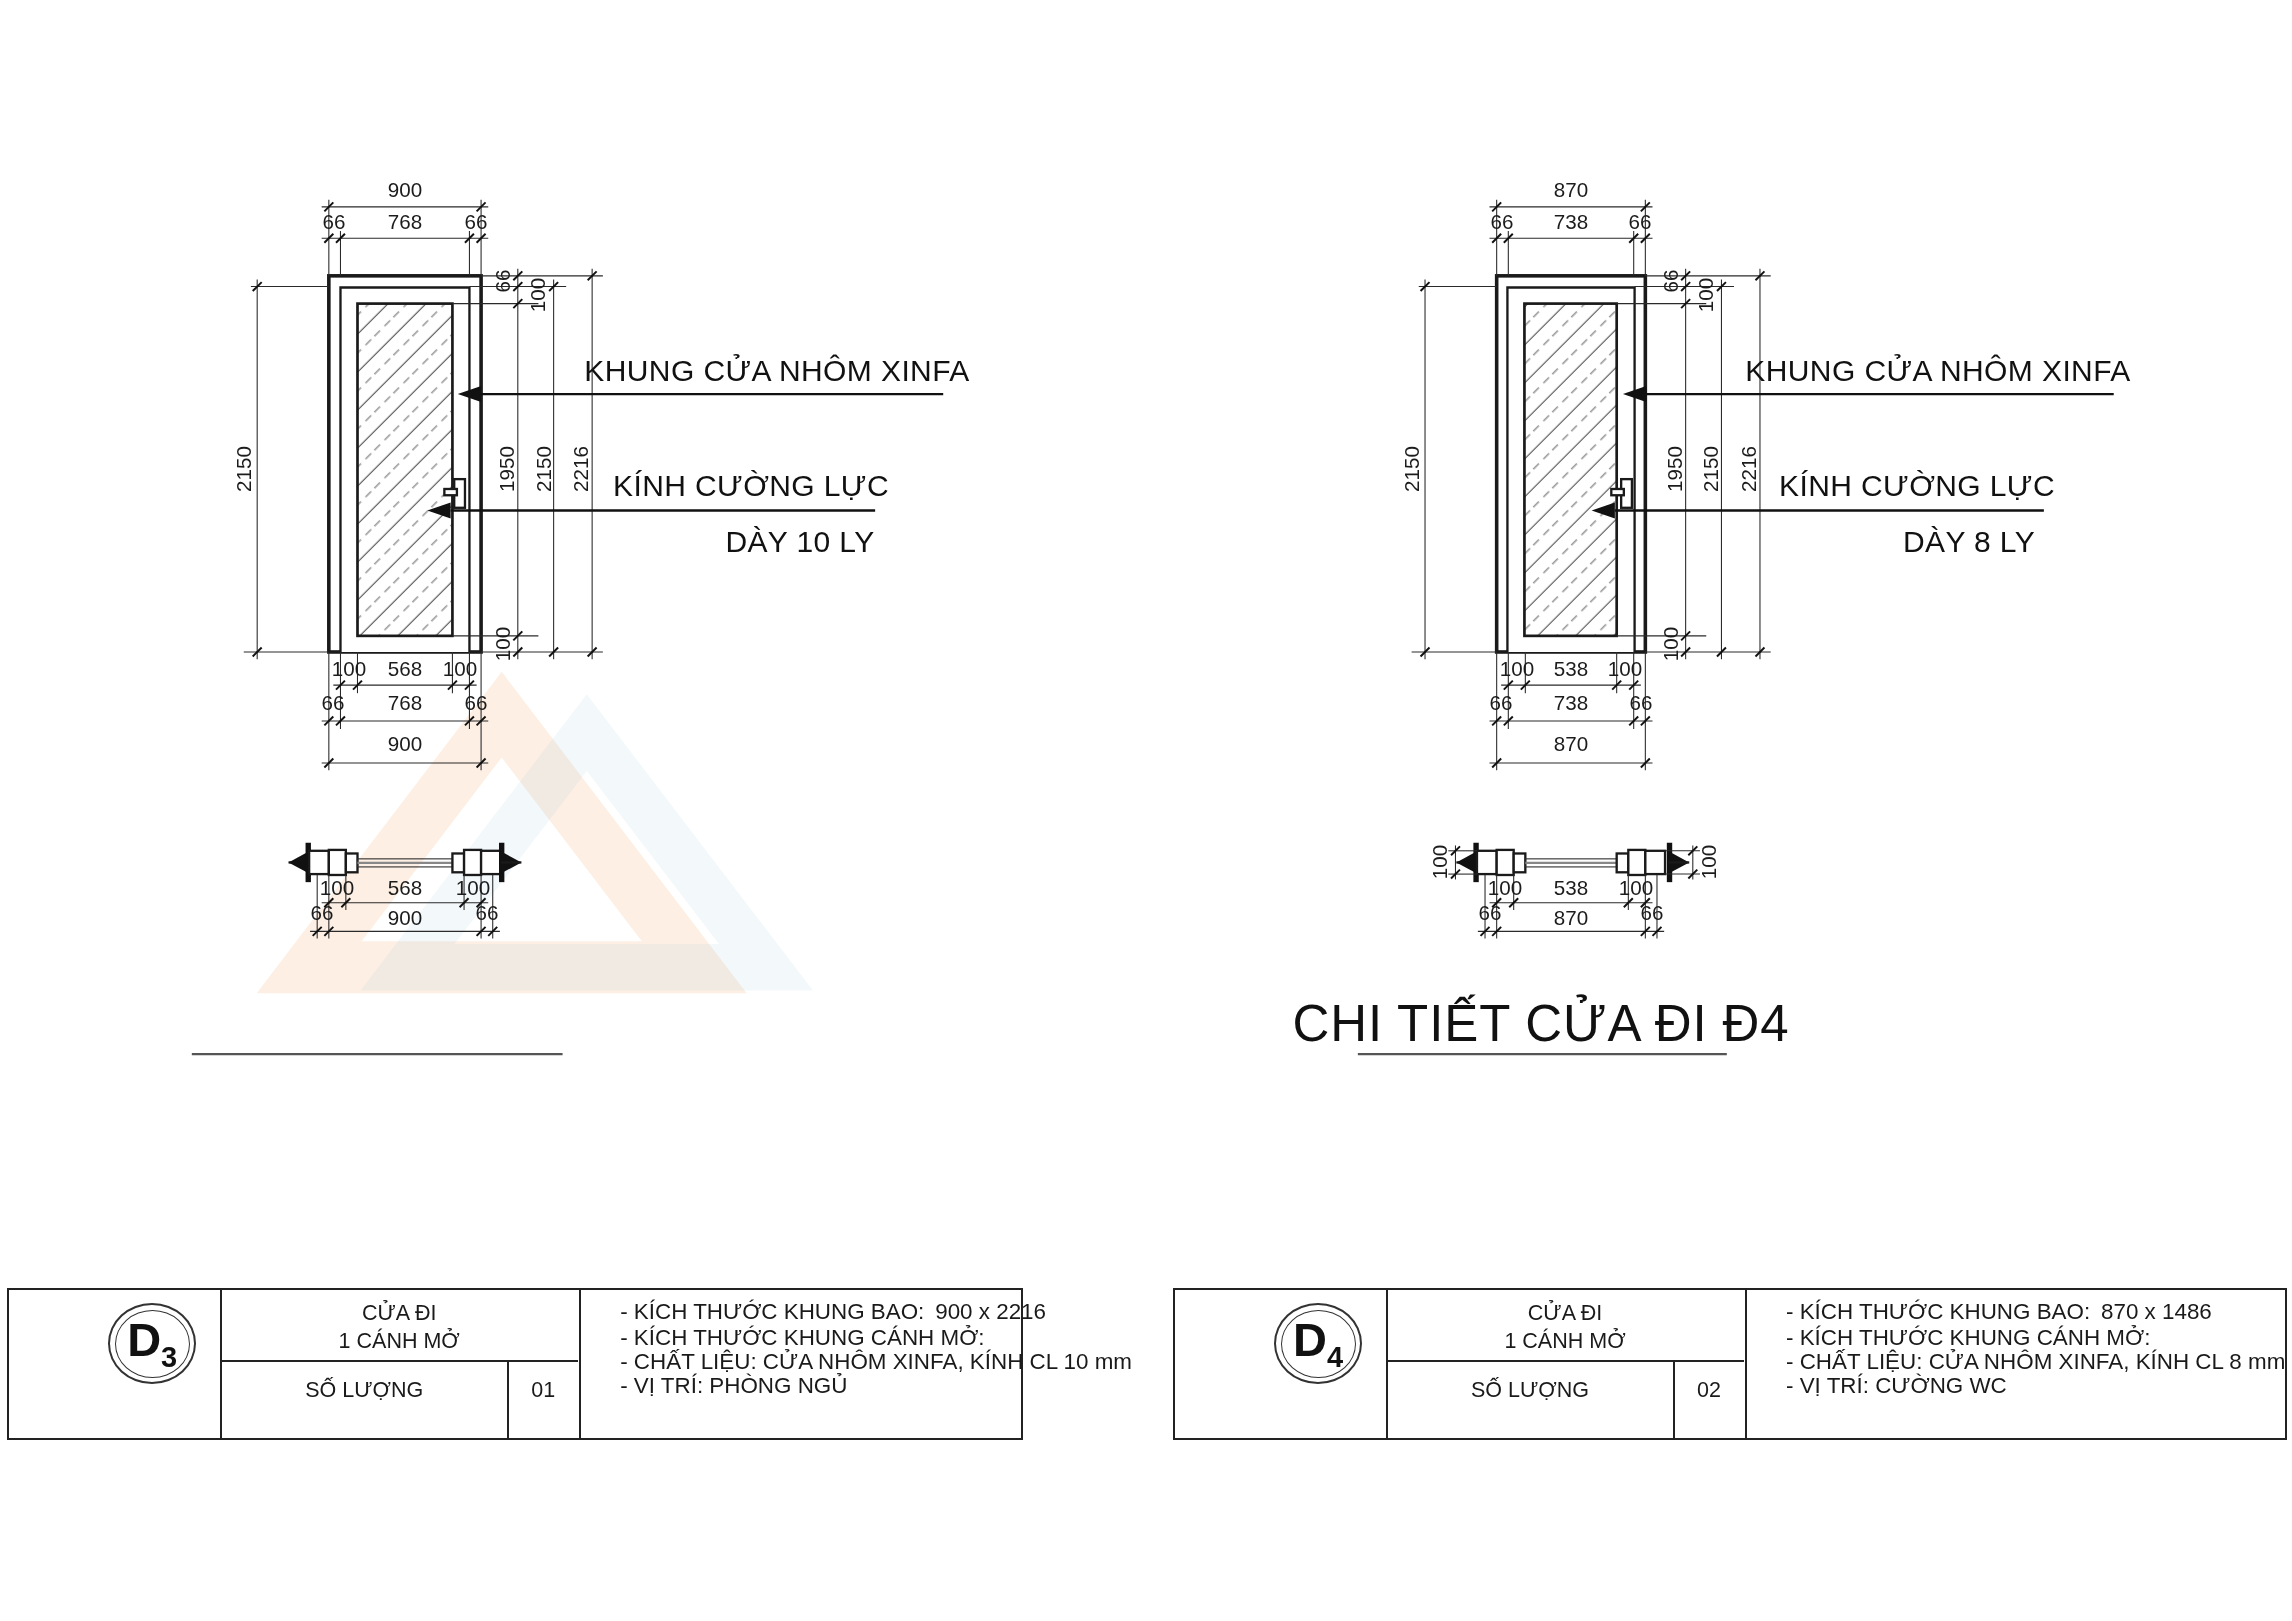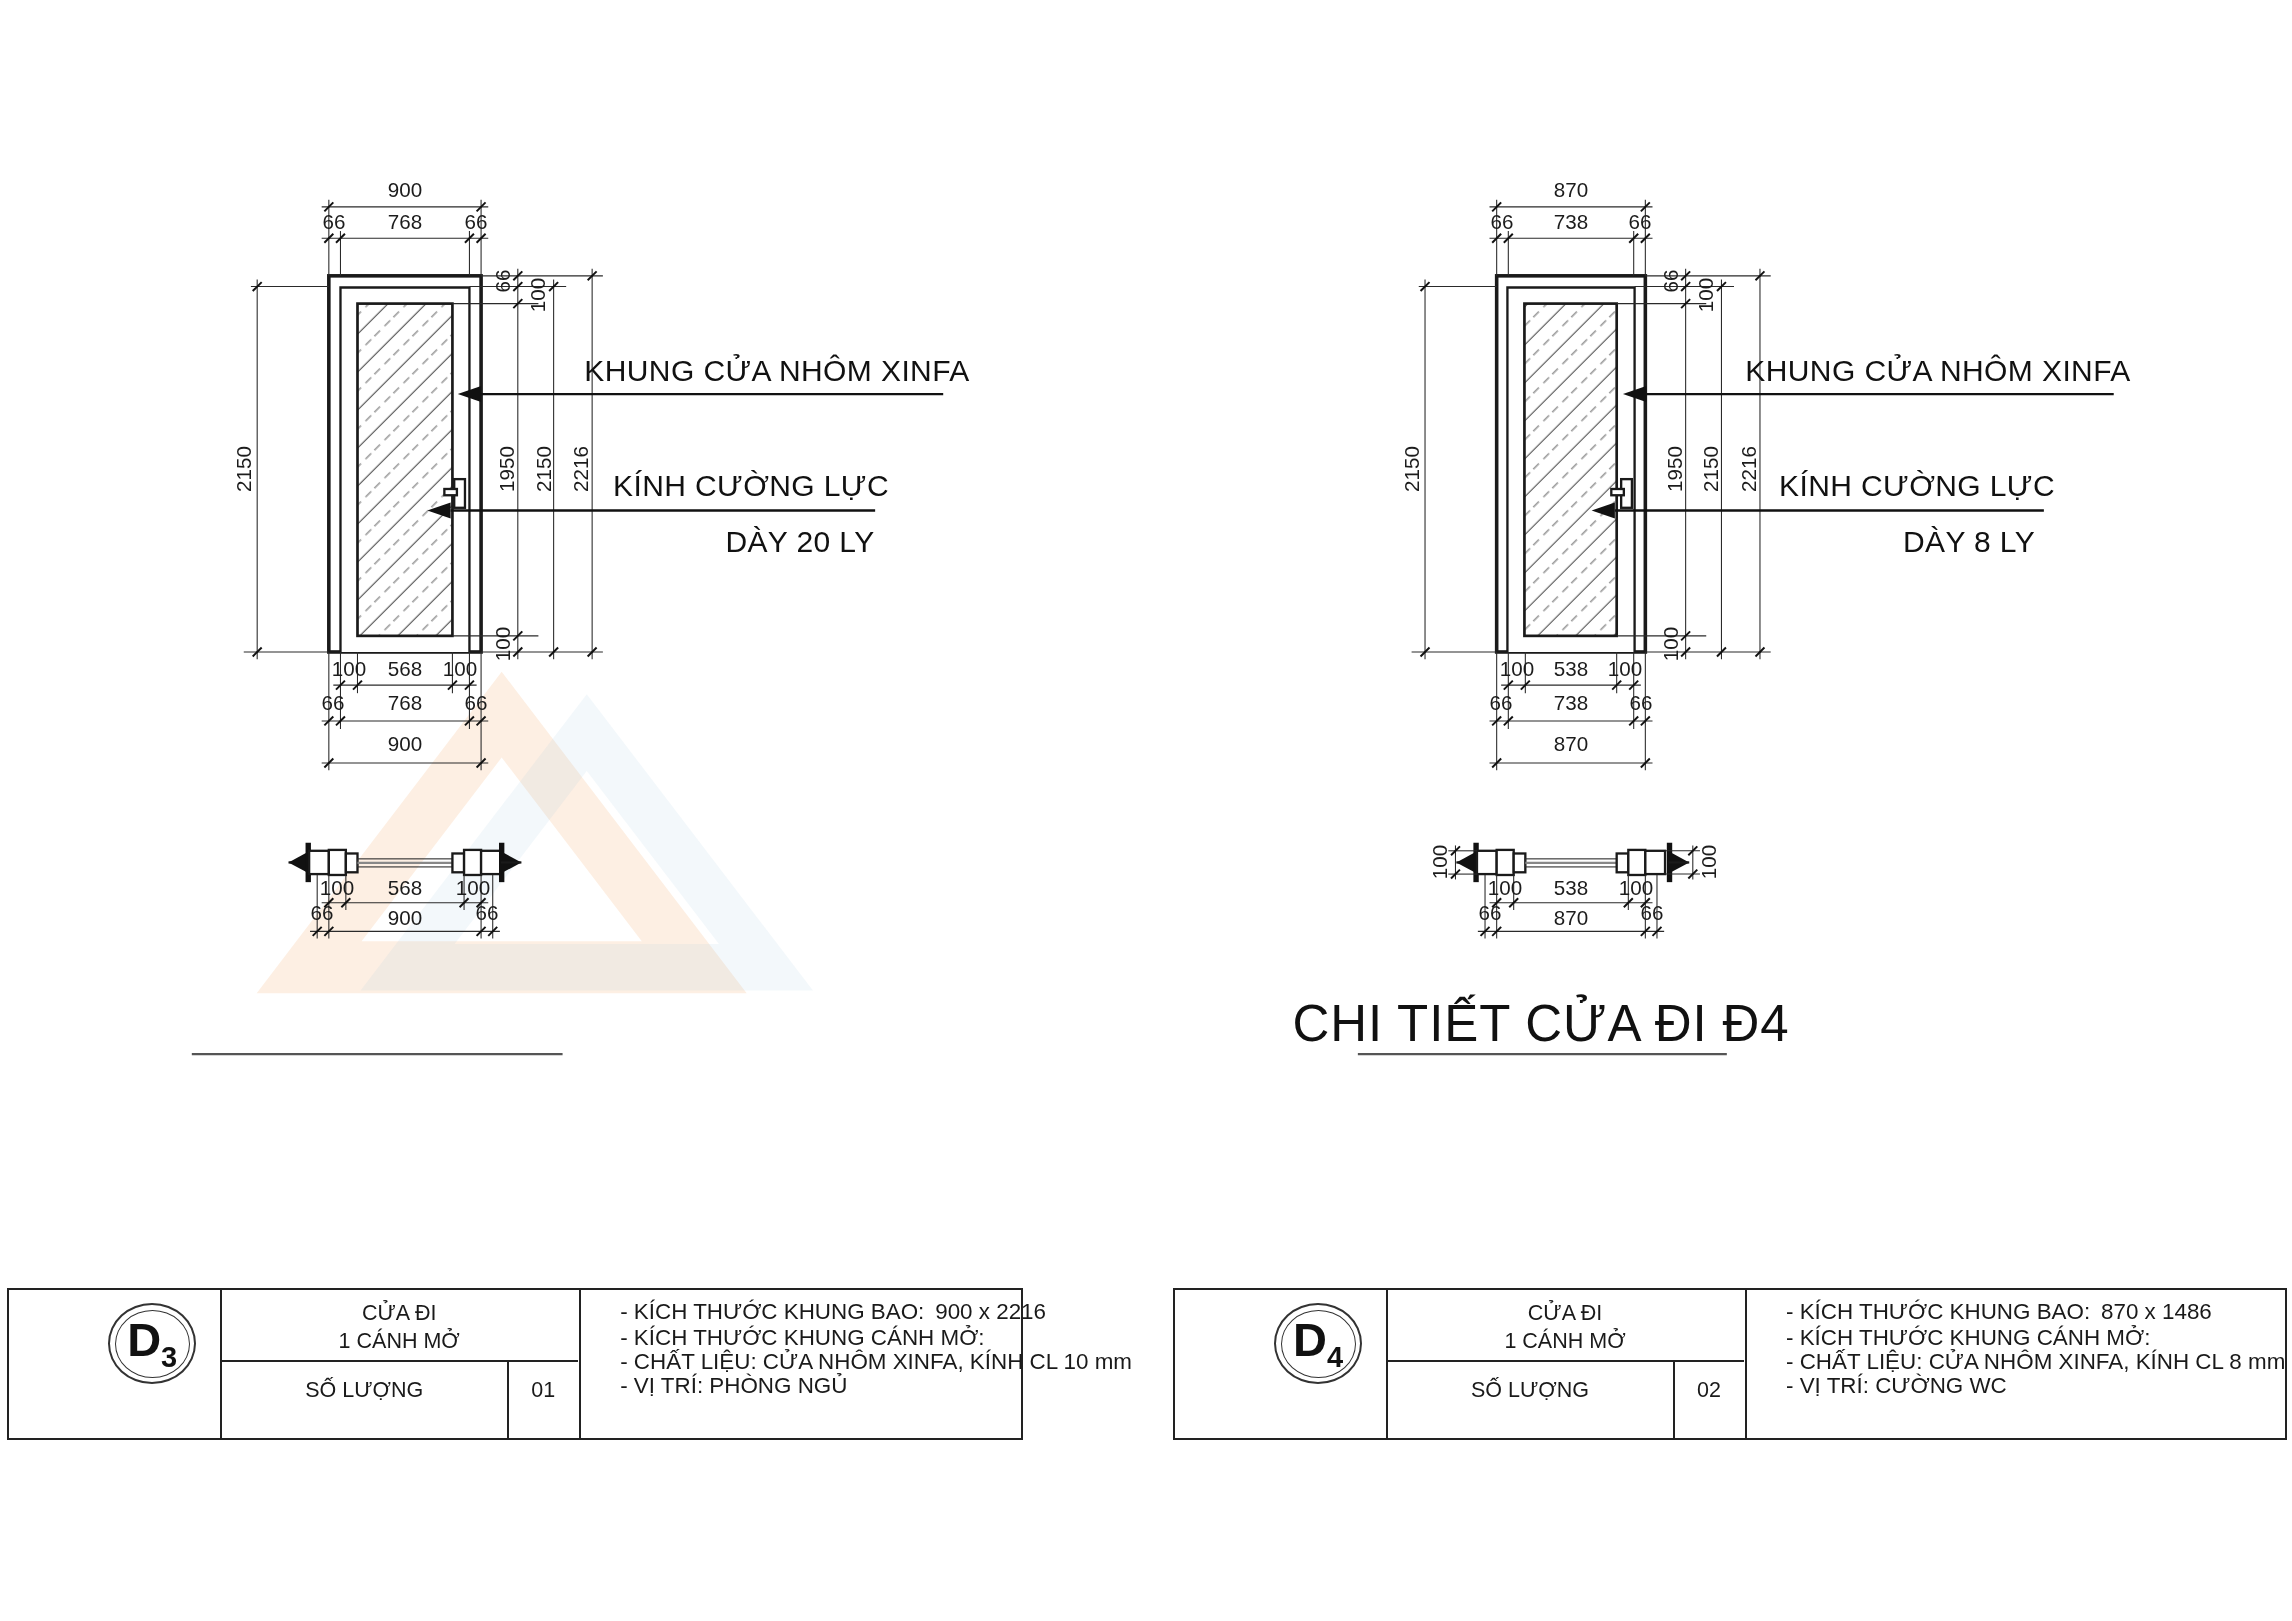--- a/index.html
+++ b/index.html
@@ -300,21 +300,21 @@
   <div class="L" style="left:405px;top:744px">900</div>
   <div class="R" style="left:244px;top:469px">2150</div>
   <div class="R" style="left:503px;top:281px">66</div>
   <div class="R" style="left:538px;top:295px">100</div>
   <div class="R" style="left:507px;top:469px">1950</div>
   <div class="R" style="left:544px;top:469px">2150</div>
   <div class="R" style="left:581px;top:469px">2216</div>
   <div class="R" style="left:503px;top:644px">100</div>
   <div class="C" style="left:777px;top:371px">KHUNG CỬA NHÔM XINFA</div>
   <div class="C" style="left:751px;top:486px">KÍNH  CƯỜNG LỰC</div>
-  <div class="C" style="left:800px;top:542px">DÀY 20 LY</div>
+  <div class="C" style="left:800px;top:542px">DÀY 10 LY</div>
   <div class="L" style="left:337px;top:888px">100</div>
   <div class="L" style="left:405px;top:888px">568</div>
   <div class="L" style="left:473px;top:888px">100</div>
   <div class="L" style="left:322px;top:913px">66</div>
   <div class="L" style="left:405px;top:918px">900</div>
   <div class="L" style="left:487px;top:913px">66</div>
 
   <div class="L" style="left:1571px;top:190px">870</div>
   <div class="L" style="left:1502px;top:222px">66</div>
   <div class="L" style="left:1571px;top:222px">738</div>

